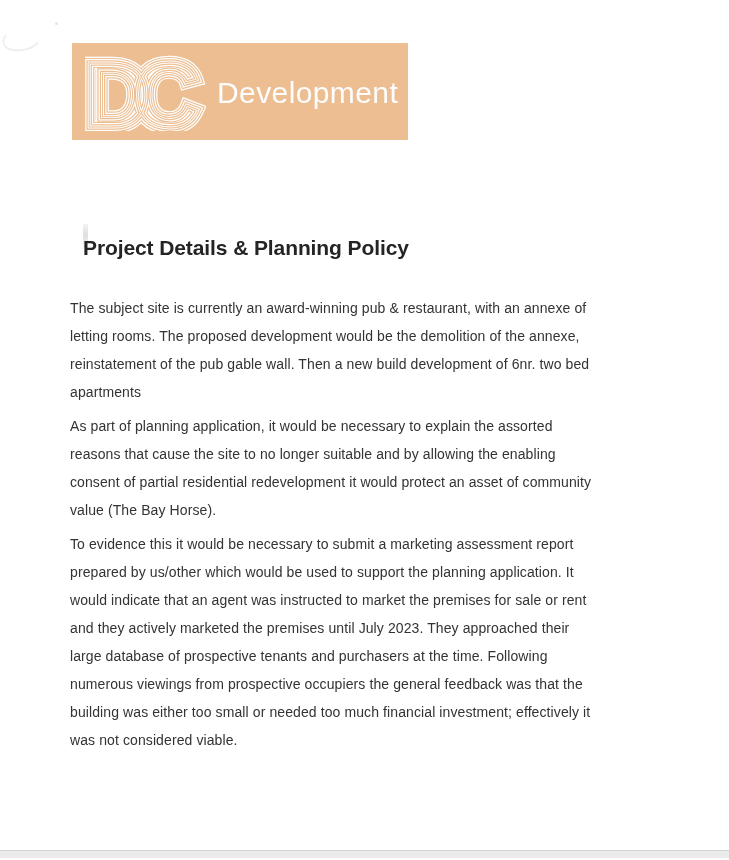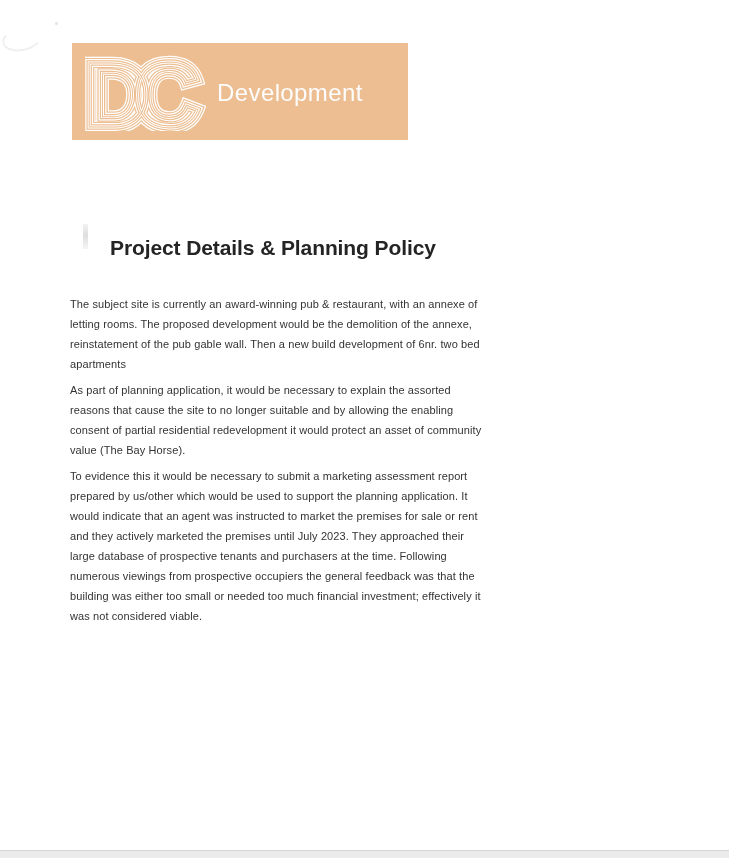--- a/index.html
+++ b/index.html
@@ -59,46 +59,46 @@
     box-sizing: border-box;
     padding-left: 13px;
   }
   .logo-monogram {
     flex: 0 0 auto;
     display: block;
   }
   .logo-name {
     margin-left: 11px;
     margin-top: 2px;
-    font-size: 24px;
+    font-size: 30px;
     line-height: 33px;
     letter-spacing: 0.4px;
     font-weight: 400;
     white-space: nowrap;
   }
 
   
   .heading {
     position: absolute;
-    left: 110px;
+    left: 83px;
     top: 222px;
     font-size: 21px;
     font-weight: bold;
     letter-spacing: -0.1px;
     color: #242424;
   }
 
   
   .body-text {
     position: absolute;
     left: 70px;
     top: 294px;
     width: 640px;
-    font-size: 11px;
-    line-height: 20px;
+    font-size: 14px;
+    line-height: 28px;
     color: #333333;
     letter-spacing: 0.1px;
   }
   .body-text p.para {
     margin: 0 0 6px 0;
   }
 
   
   .bottom-edge {
     position: absolute;

